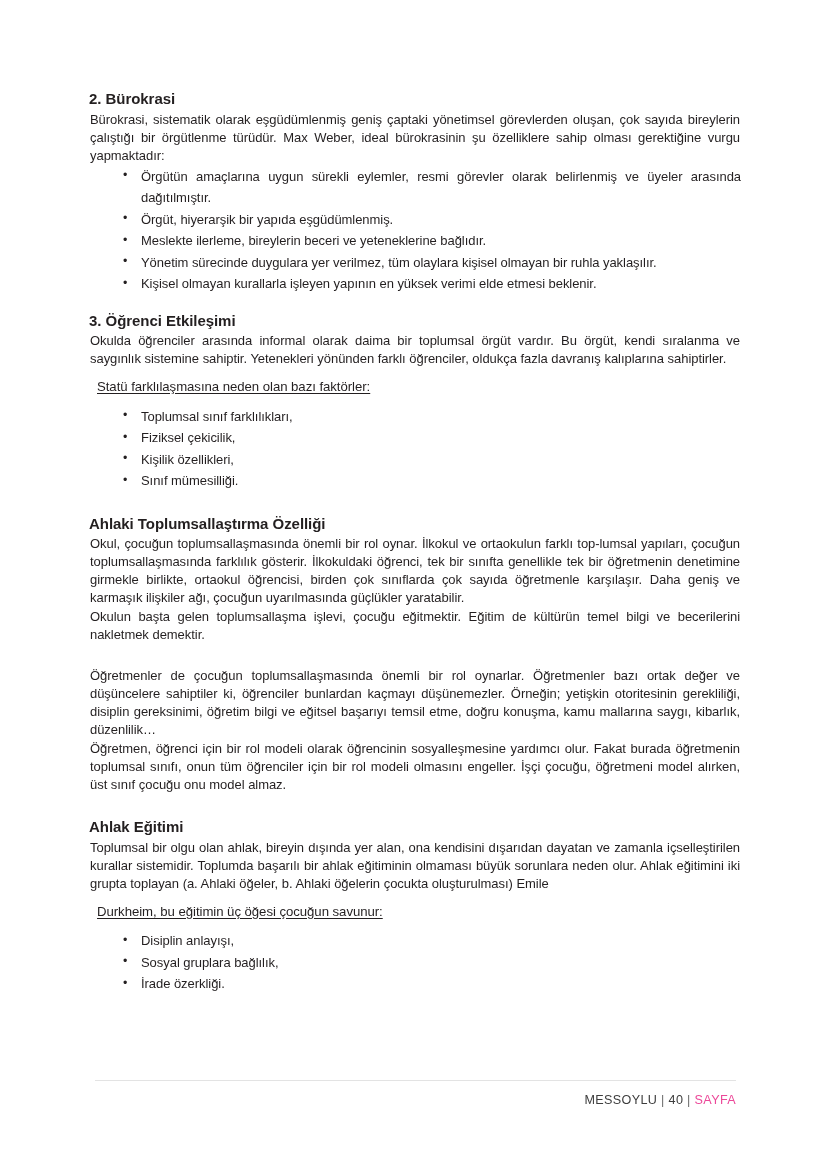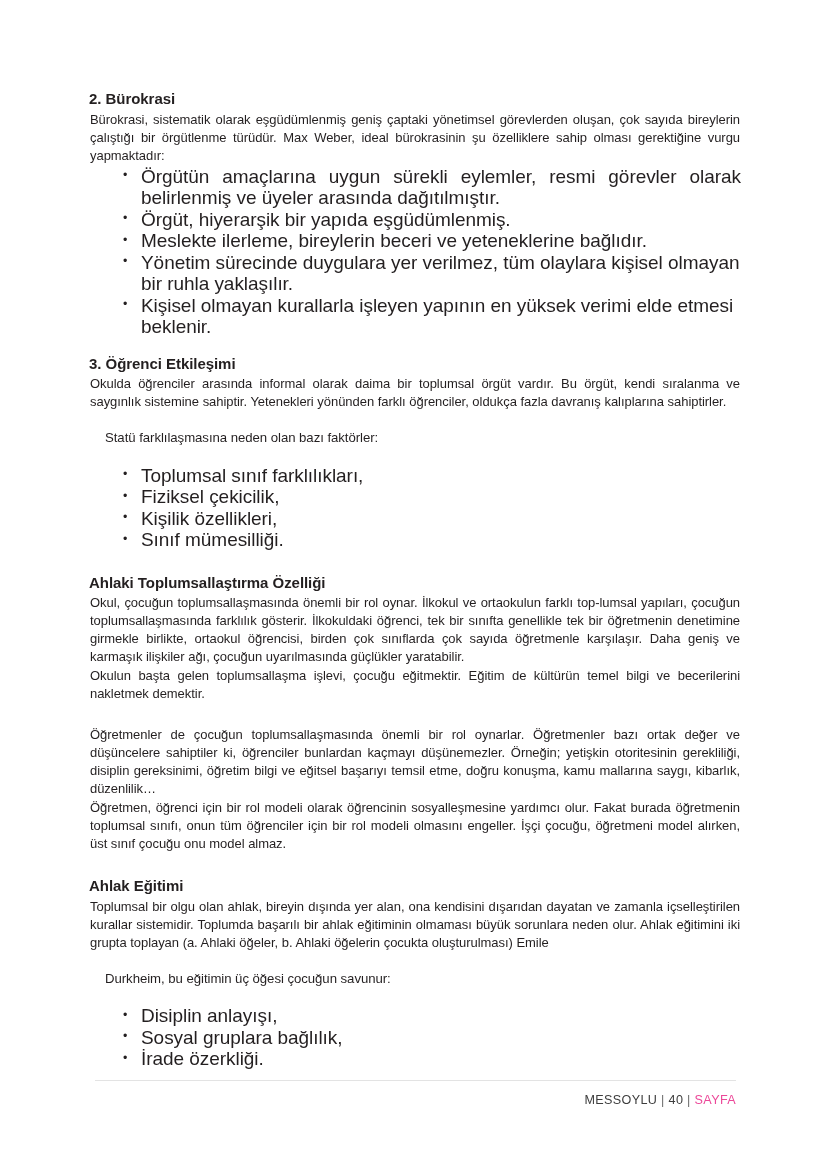--- a/index.html
+++ b/index.html
@@ -45,34 +45,35 @@
     text-align: justify;
     text-justify: inter-word;
     letter-spacing: -0.05px;
     word-spacing: 0.1px;
     hyphens: none;
   }
 
   .underlined-lead {
     font-size: 13.2px;
     line-height: 21.5px;
-    margin: 16px;
+    margin: 8px;
+    text-decoration: underline;
     text-underline-offset: 2px;
     letter-spacing: -0.05px;
   }
 
   ul.bullets {
     list-style: none;
     margin: 0;
     padding: 0;
   }
   ul.bullets > li {
     position: relative;
     padding-left: 52px;
-    font-size: 19px;
+    font-size: 13px;
     line-height: 21.5px;
     text-align: justify;
     text-justify: inter-word;
     letter-spacing: -0.05px;
   }
   ul.bullets > li.nojust { text-align: left; }
   ul.bullets > li::before {
     content: "\2022";
     position: absolute;
     left: 34px;

